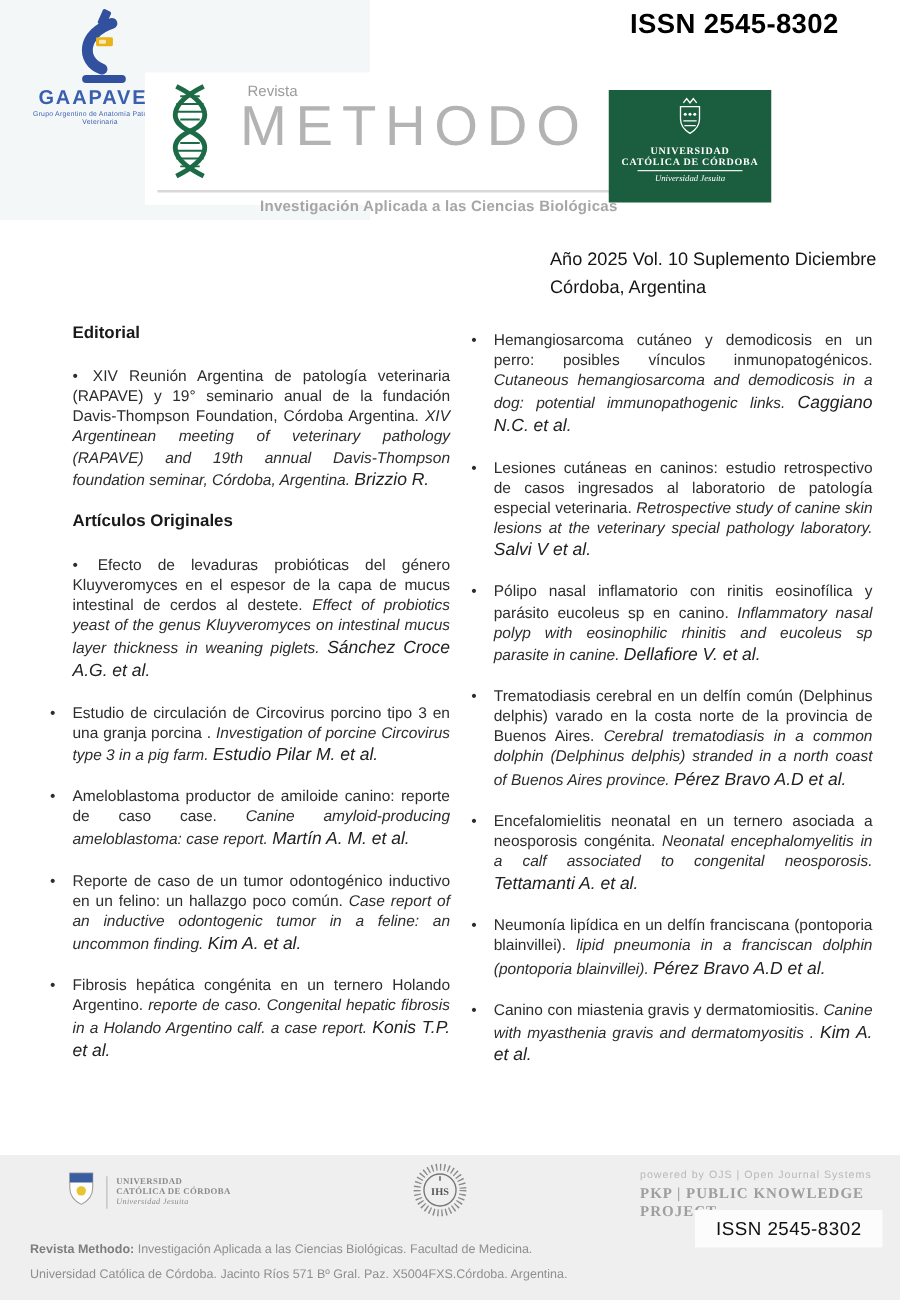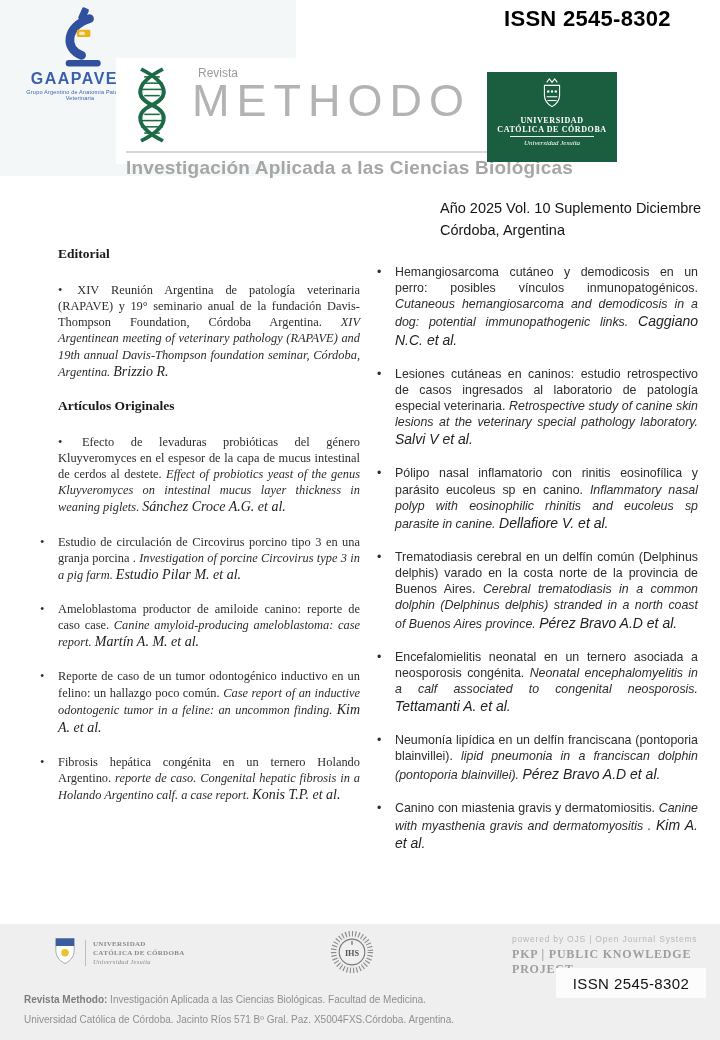--- a/index.html
+++ b/index.html
@@ -15,34 +15,34 @@
 
   .issn-top{position:absolute;left:504px;top:6px;font-size:22px;font-weight:600;color:#000;letter-spacing:0.3px;}
 
   .banner{position:absolute;left:116px;top:58px;width:384px;height:106px;background:#ffffff;
           box-sizing:border-box;padding:8px 6px 0 10px;z-index:2;}
   .banner-top{display:flex;align-items:flex-start;}
   .banner-words{margin-left:14px;}
   .kicker{font-size:12px;color:#9b9b9b;margin-left:6px;}
   .methodo{font-size:45px;color:#b3b3b3;letter-spacing:7px;line-height:0.95;font-weight:500;}
   .banner-divider{border-top:2px solid #d8d8d8;margin:3px 0 4px 0;}
-  .banner-subtitle{font-size:19px;font-weight:bold;color:#a6a6a6;letter-spacing:0.2px;white-space:nowrap;text-align:right;}
+  .banner-subtitle{font-size:12px;font-weight:bold;color:#a6a6a6;letter-spacing:0.2px;white-space:nowrap;text-align:right;}
 
   .ucc-badge{position:absolute;left:487px;top:72px;width:130px;height:90px;background:#1b5e3f;
              color:#fff;text-align:center;box-sizing:border-box;padding-top:5px;z-index:3;}
   .ucc-badge svg{display:block;margin:0 auto;}
   .ucc-l1{font-size:8px;font-weight:bold;font-family:"Liberation Serif",serif;letter-spacing:0.6px;margin-top:1px;}
   .ucc-l2{font-size:8px;font-weight:bold;font-family:"Liberation Serif",serif;letter-spacing:0.6px;}
   .ucc-rule{width:84px;border-top:1px solid #e6efe9;margin:2px auto;}
   .ucc-l3{font-size:7px;font-style:italic;font-family:"Liberation Serif",serif;}
 
   .issue{position:absolute;left:440px;top:198px;width:268px;font-size:14.5px;color:#141414;line-height:1.5;}
 
   
-  .toc-left{position:absolute;left:38px;top:240px;width:322px;font-family:Liberation Serif, serif;}
+  .toc-left{position:absolute;left:38px;top:252px;width:322px;}
   .toc-right{position:absolute;left:375px;top:264px;width:323px;}
   .toc-heading{font-size:13.5px;font-weight:bold;color:#1a1a1a;padding-left:20px;margin:6px 0 20px 0;}
   .toc-item{position:relative;padding-left:20px;margin-bottom:17px;text-align:justify;
             font-size:12.4px;line-height:1.3;color:#2d2d2d;}
   .toc-item.hanging .bullet{position:absolute;left:2px;top:0;}
   .toc-item.inline .bullet{position:static;margin-right:3px;}
   .toc-item .en{font-style:italic;}
   .toc-item .authors{font-size:14px;font-style:italic;color:#222;}
 
   

